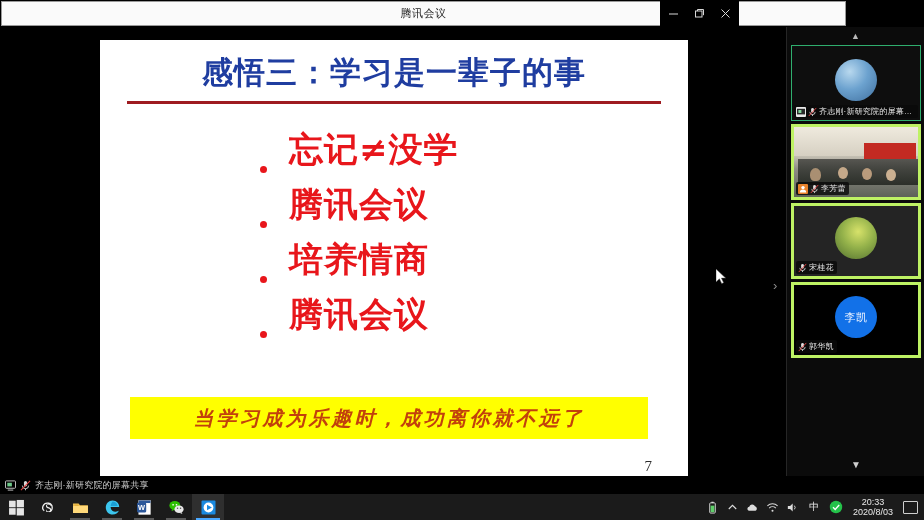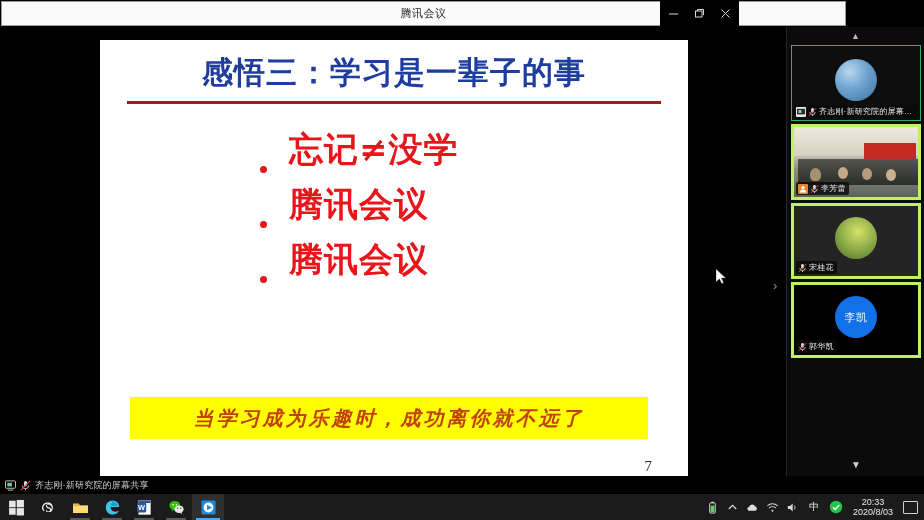--- a/index.html
+++ b/index.html
@@ -216,20 +216,24 @@
       <div class="title-rule"></div>
 
       <div class="bullets">
         <div class="bullet">
           <span class="bullet-dot"></span>
           <span>忘记≠没学</span>
         </div>
         <div class="bullet">
           <span class="bullet-dot"></span>
           <span>腾讯会议</span>
+        </div>
+        <div class="bullet">
+          <span class="bullet-dot"></span>
+          <span>培养情商</span>
         </div>
         <div class="bullet">
           <span class="bullet-dot"></span>
           <span>腾讯会议</span>
         </div>
       </div>
 
       <div class="highlight-box">
         <span class="highlight-text">当学习成为乐趣时，成功离你就不远了</span>
       </div>

